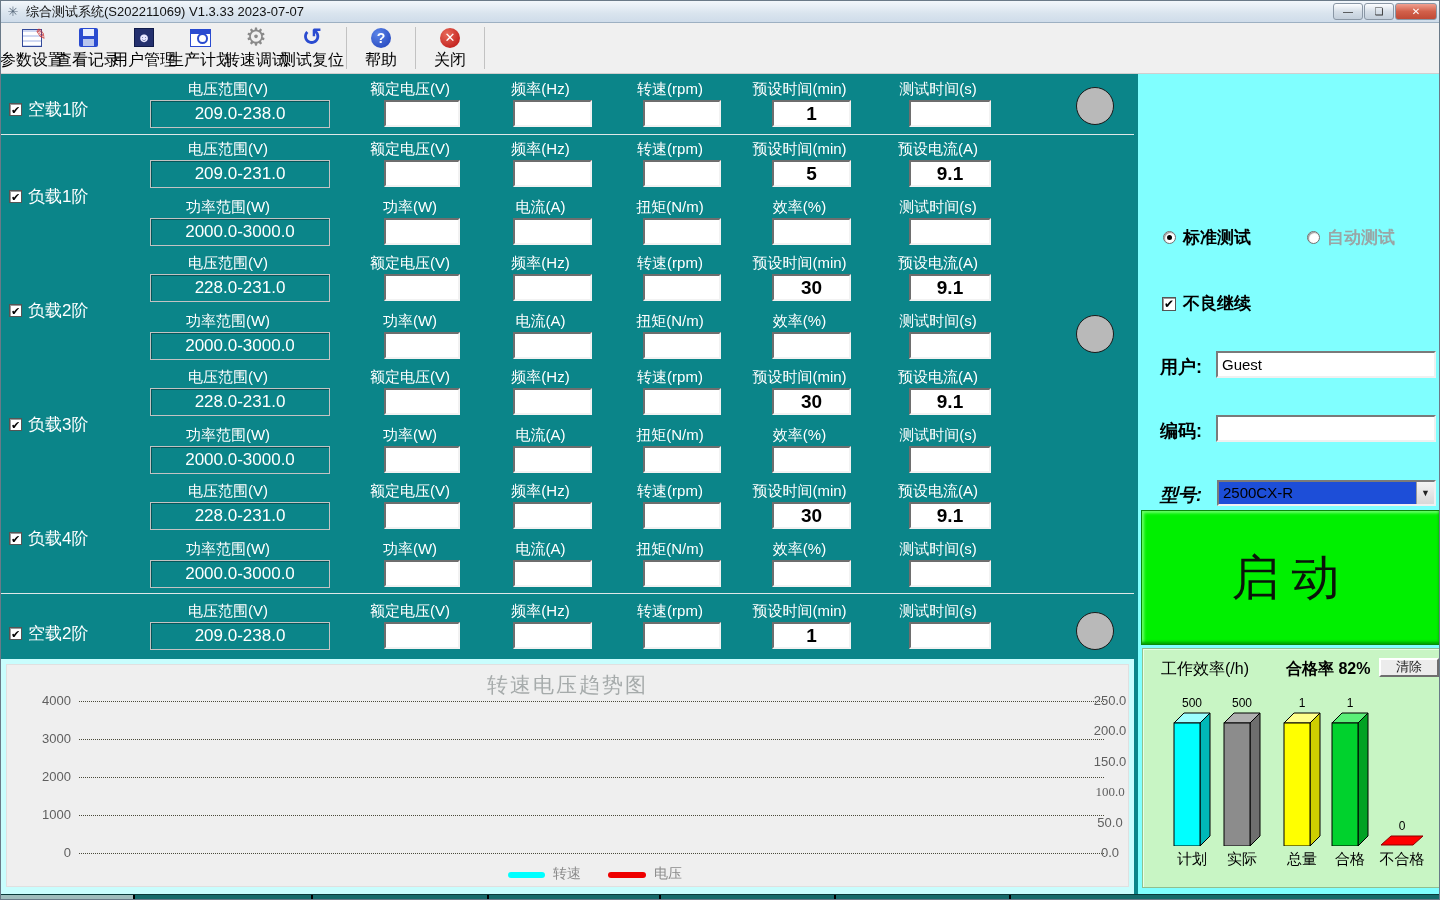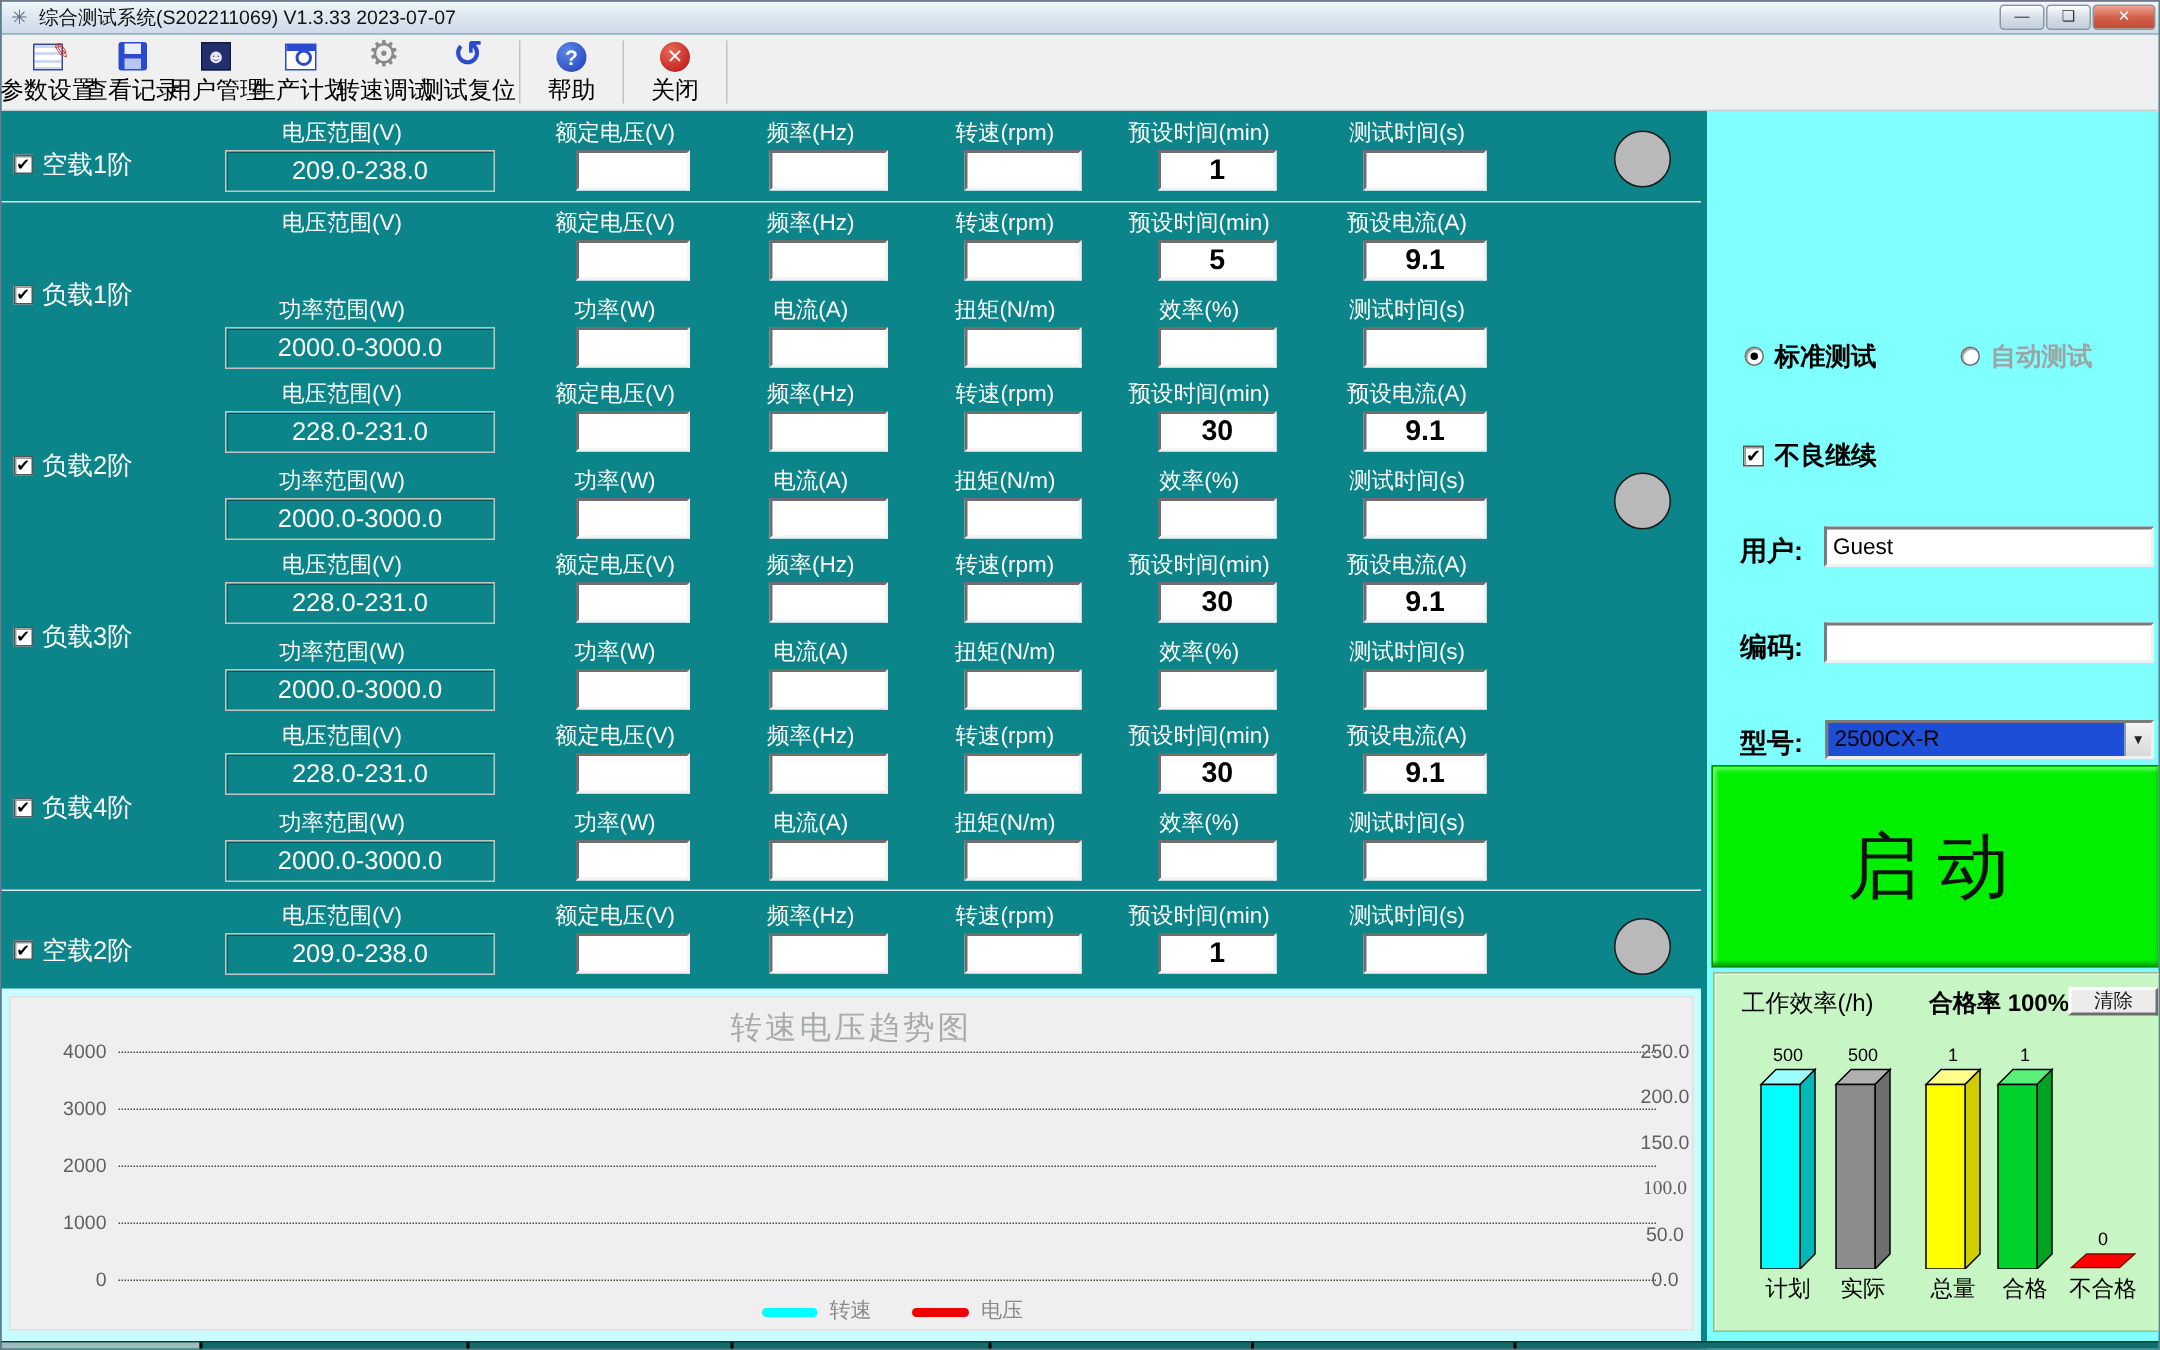--- a/index.html
+++ b/index.html
@@ -212,20 +212,21 @@
     <div class="hsep" style="top:60px;"></div>
 
     <div class="grid-row" style="top:61px;height:113px;">
       <div class="row-check" style="top:50px;">
         <div class="cb">✔</div>
         <div class="row-label">负载1阶</div>
       </div>
       <div class="line" style="top:5px;">
         <div class="cell cx1">
             <div class="hd">电压范围(V)</div>
+            <div class="fd range">209.0-231.0</div>
           </div>
         <div class="cell cx2">
             <div class="hd">额定电压(V)</div>
             <div class="fd"></div>
           </div>
         <div class="cell cx3">
             <div class="hd">频率(Hz)</div>
             <div class="fd"></div>
           </div>
         <div class="cell cx4">
@@ -531,31 +532,31 @@
       <div class="cb2">✔</div>
       <div class="opt-label">不良继续</div>
     </div>
 
     <div class="frm-label" style="top:281px;">用户:</div>
     <div class="frm-input" style="top:277px;">Guest</div>
 
     <div class="frm-label" style="top:345px;">编码:</div>
     <div class="frm-input" style="top:341px;"></div>
 
-    <div class="frm-label" style="top:409px;">型号:</div>
+    <div class="frm-label" style="top:409px;font-style:italic;">型号:</div>
     <div class="combo" style="top:406px;">
       <span>2500CX-R</span>
       <div class="drop">▼</div>
     </div>
 
     <div class="start-btn">启动</div>
 
     <div class="stats">
       <div class="st-title">工作效率(/h)</div>
-      <div class="st-rate">合格率 100%</div>
+      <div class="st-rate">合格率 82%</div>
       <div class="clear-btn">清除</div>
 
       <div class="bar-slot bs1">
         <div class="bar-val">500</div>
         <svg width="40" height="135">
           <polygon points="2,12 12,2 38,2 28,12" fill="#9cffff" stroke="#000" stroke-width="1"></polygon>
           <polygon points="28,12 38,2 38,125 28,135" fill="#00b8b8" stroke="#000" stroke-width="1"></polygon>
           <rect x="2" y="12" width="26" height="123" fill="#00ffff" stroke="#000" stroke-width="1"></rect>
         </svg>
         <div class="bar-name">计划</div>

